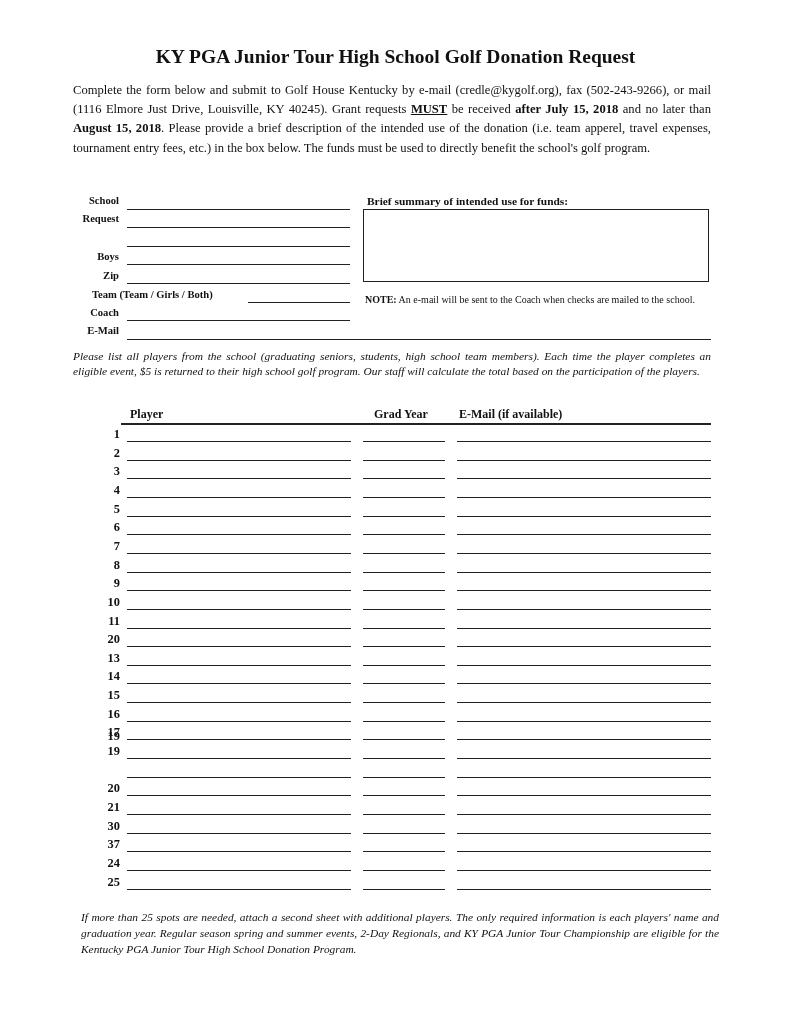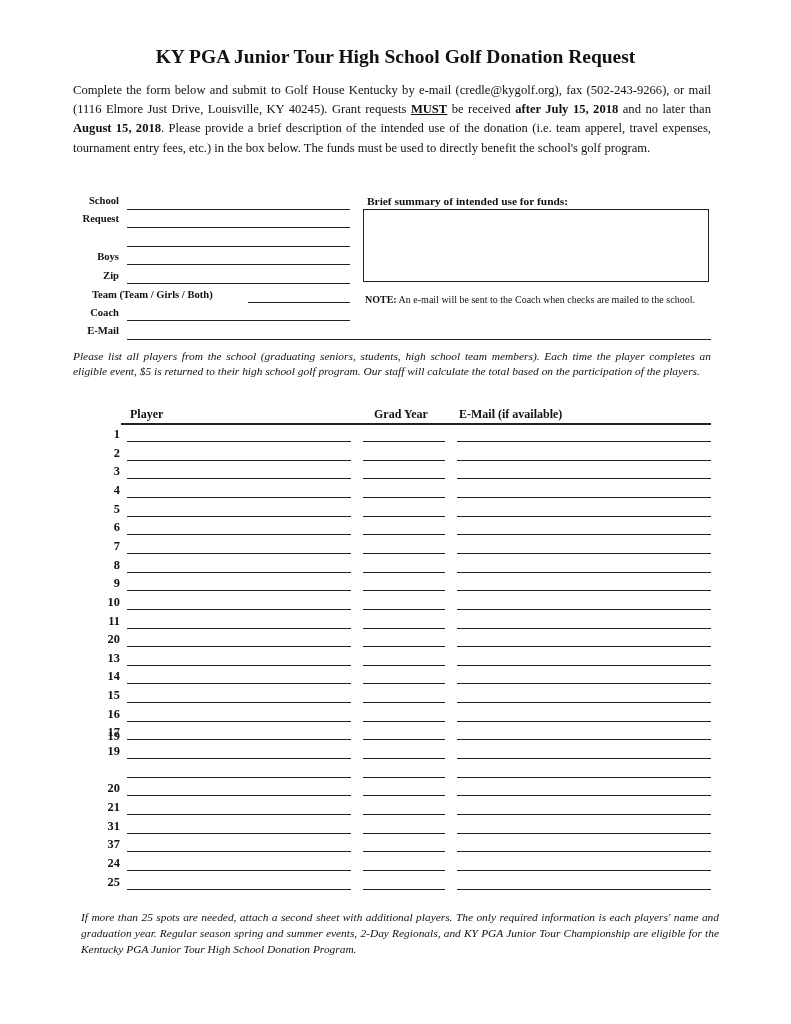--- a/index.html
+++ b/index.html
@@ -256,21 +256,21 @@
       <div>
         <div class="abs rownum" style="top:800px">21</div>
         <input class="inp" style="left: 127px; top: 799px; width: 224px; height: 15px;">
         <div class="line" style="left:127px;top:814px;width:224px"></div>
         <input class="inp" style="left: 363px; top: 799px; width: 82px; height: 15px;">
         <div class="line" style="left:363px;top:814px;width:82px"></div>
         <input class="inp" style="left: 457px; top: 799px; width: 254px; height: 15px;">
         <div class="line" style="left:457px;top:814px;width:254px"></div>
       </div>
       <div>
-        <div class="abs rownum" style="top:819px">31</div>
+        <div class="abs rownum" style="top:819px">30</div>
         <input class="inp" style="left: 127px; top: 818px; width: 224px; height: 15px;">
         <div class="line" style="left:127px;top:833px;width:224px"></div>
         <input class="inp" style="left: 363px; top: 818px; width: 82px; height: 15px;">
         <div class="line" style="left:363px;top:833px;width:82px"></div>
         <input class="inp" style="left: 457px; top: 818px; width: 254px; height: 15px;">
         <div class="line" style="left:457px;top:833px;width:254px"></div>
       </div>
       <div>
         <div class="abs rownum" style="top:837px">37</div>
         <input class="inp" style="left: 127px; top: 836px; width: 224px; height: 15px;">

